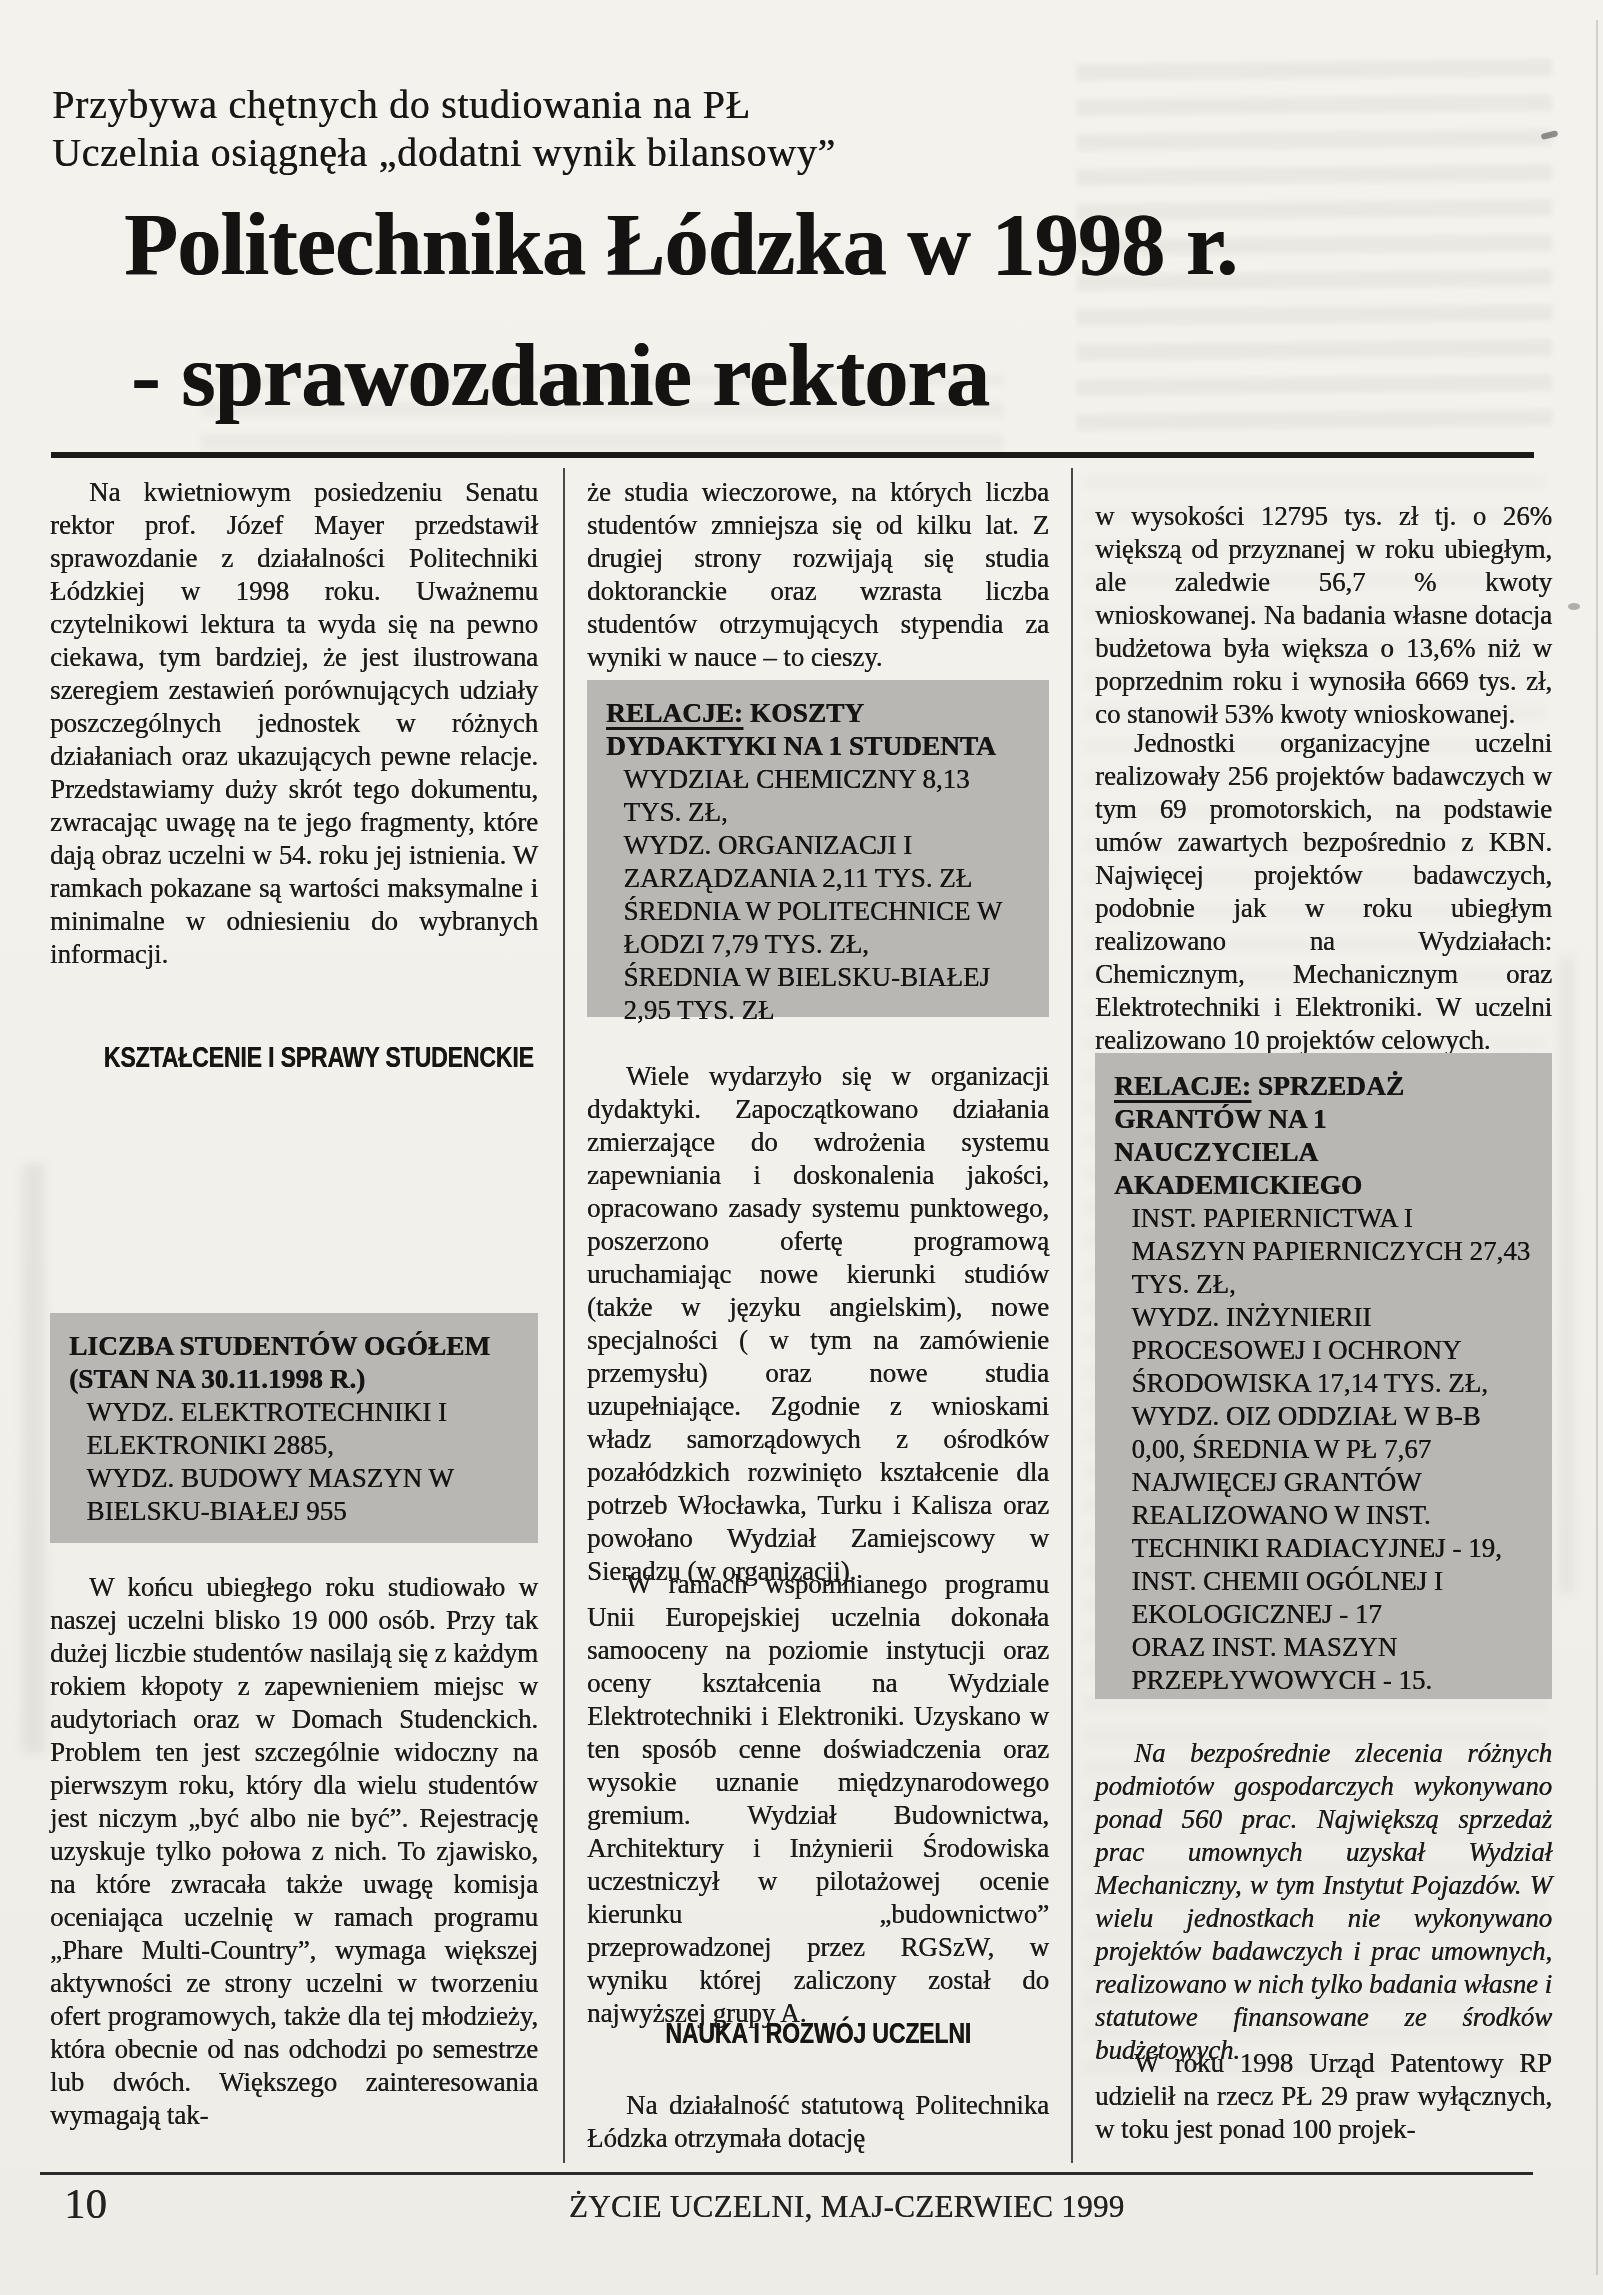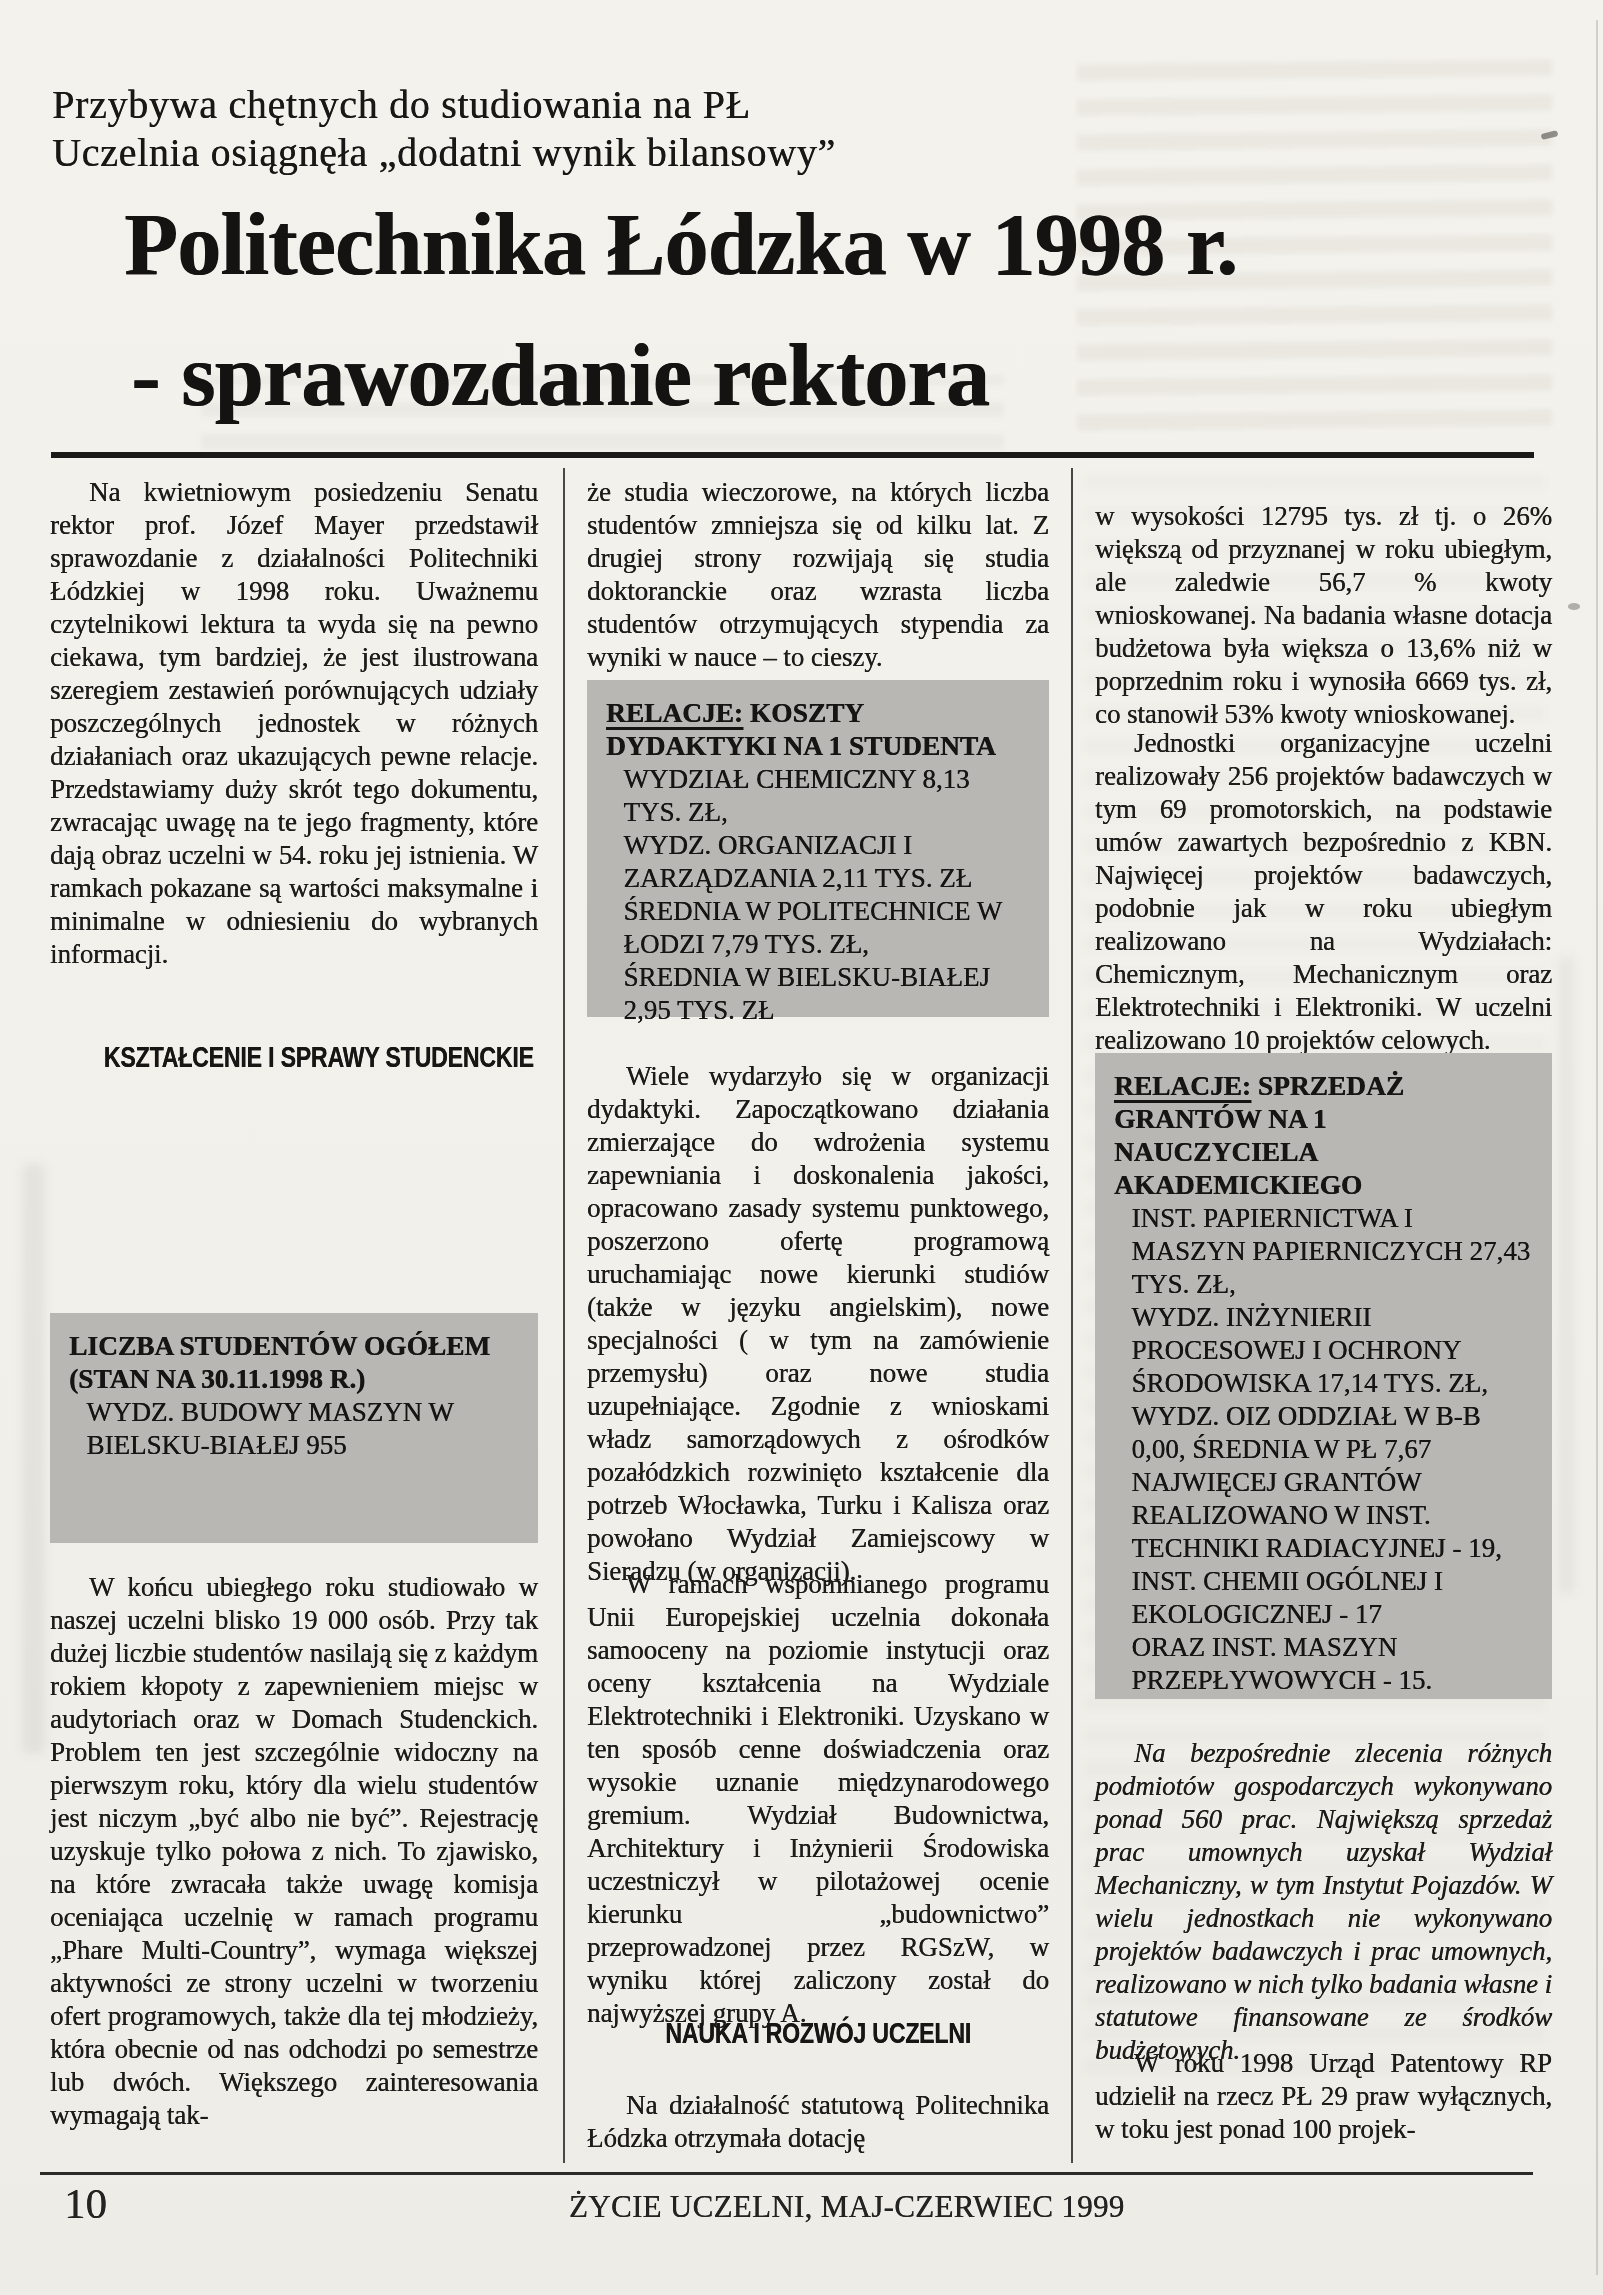--- a/index.html
+++ b/index.html
@@ -123,20 +123,21 @@
   <div class="vdiv vd1"></div>
   <div class="vdiv vd2"></div>
 
   <section class="col" style="left:50px;width:488px;">
     <p class="ind" style="top:476px;">Na kwietniowym posiedzeniu Senatu rektor prof. Józef Mayer przedstawił sprawozdanie z działalności Politechniki Łódzkiej w 1998 roku. Uważnemu czytelnikowi lektura ta wyda się na pewno ciekawa, tym bardziej, że jest ilustrowana szeregiem zestawień porównujących udziały poszczególnych jednostek w różnych działaniach oraz ukazujących pewne relacje. Przedstawiamy duży skrót tego dokumentu, zwracając uwagę na te jego fragmenty, które dają obraz uczelni w 54. roku jej istnienia. W ramkach pokazane są wartości maksymalne i minimalne w odniesieniu do wybranych informacji.</p>
     <div class="sheading" style="top:1041px;">
       <span class="cond">KSZTAŁCENIE I SPRAWY STUDENCKIE</span>
     </div>
     <div class="graybox" style="top:1313px;height:230px;">
       <div class="boxtitle">LICZBA STUDENTÓW OGÓŁEM (STAN NA 30.11.1998 R.)</div>
+      <div class="entry">WYDZ. ELEKTROTECHNIKI I ELEKTRONIKI 2885,</div>
       <div class="entry">WYDZ. BUDOWY MASZYN W BIELSKU-BIAŁEJ 955</div>
     </div>
     <p class="ind" style="top:1571px;">W końcu ubiegłego roku studiowało w naszej uczelni blisko 19 000 osób. Przy tak dużej liczbie studentów nasilają się z każdym rokiem kłopoty z zapewnieniem miejsc w audytoriach oraz w Domach Studenckich. Problem ten jest szczególnie widoczny na pierwszym roku, który dla wielu studentów jest niczym „być albo nie być”. Rejestrację uzyskuje tylko połowa z nich. To zjawisko, na które zwracała także uwagę komisja oceniająca uczelnię w ramach programu „Phare Multi-Country”, wymaga większej aktywności ze strony uczelni w tworzeniu ofert programowych, także dla tej młodzieży, która obecnie od nas odchodzi po semestrze lub dwóch. Większego zainteresowania wymagają tak-</p>
   </section>
 
   <section class="col" style="left:587px;width:462px;">
     <p style="top:476px;">że studia wieczorowe, na których liczba studentów zmniejsza się od kilku lat. Z drugiej strony rozwijają się studia doktoranckie oraz wzrasta liczba studentów otrzymujących stypendia za wyniki w nauce – to cieszy.</p>
     <div class="graybox" style="top:680px;height:337px;">
       <div class="boxtitle">
         <span class="boxpfx">RELACJE:</span><span> KOSZTY DYDAKTYKI NA 1 STUDENTA</span>

